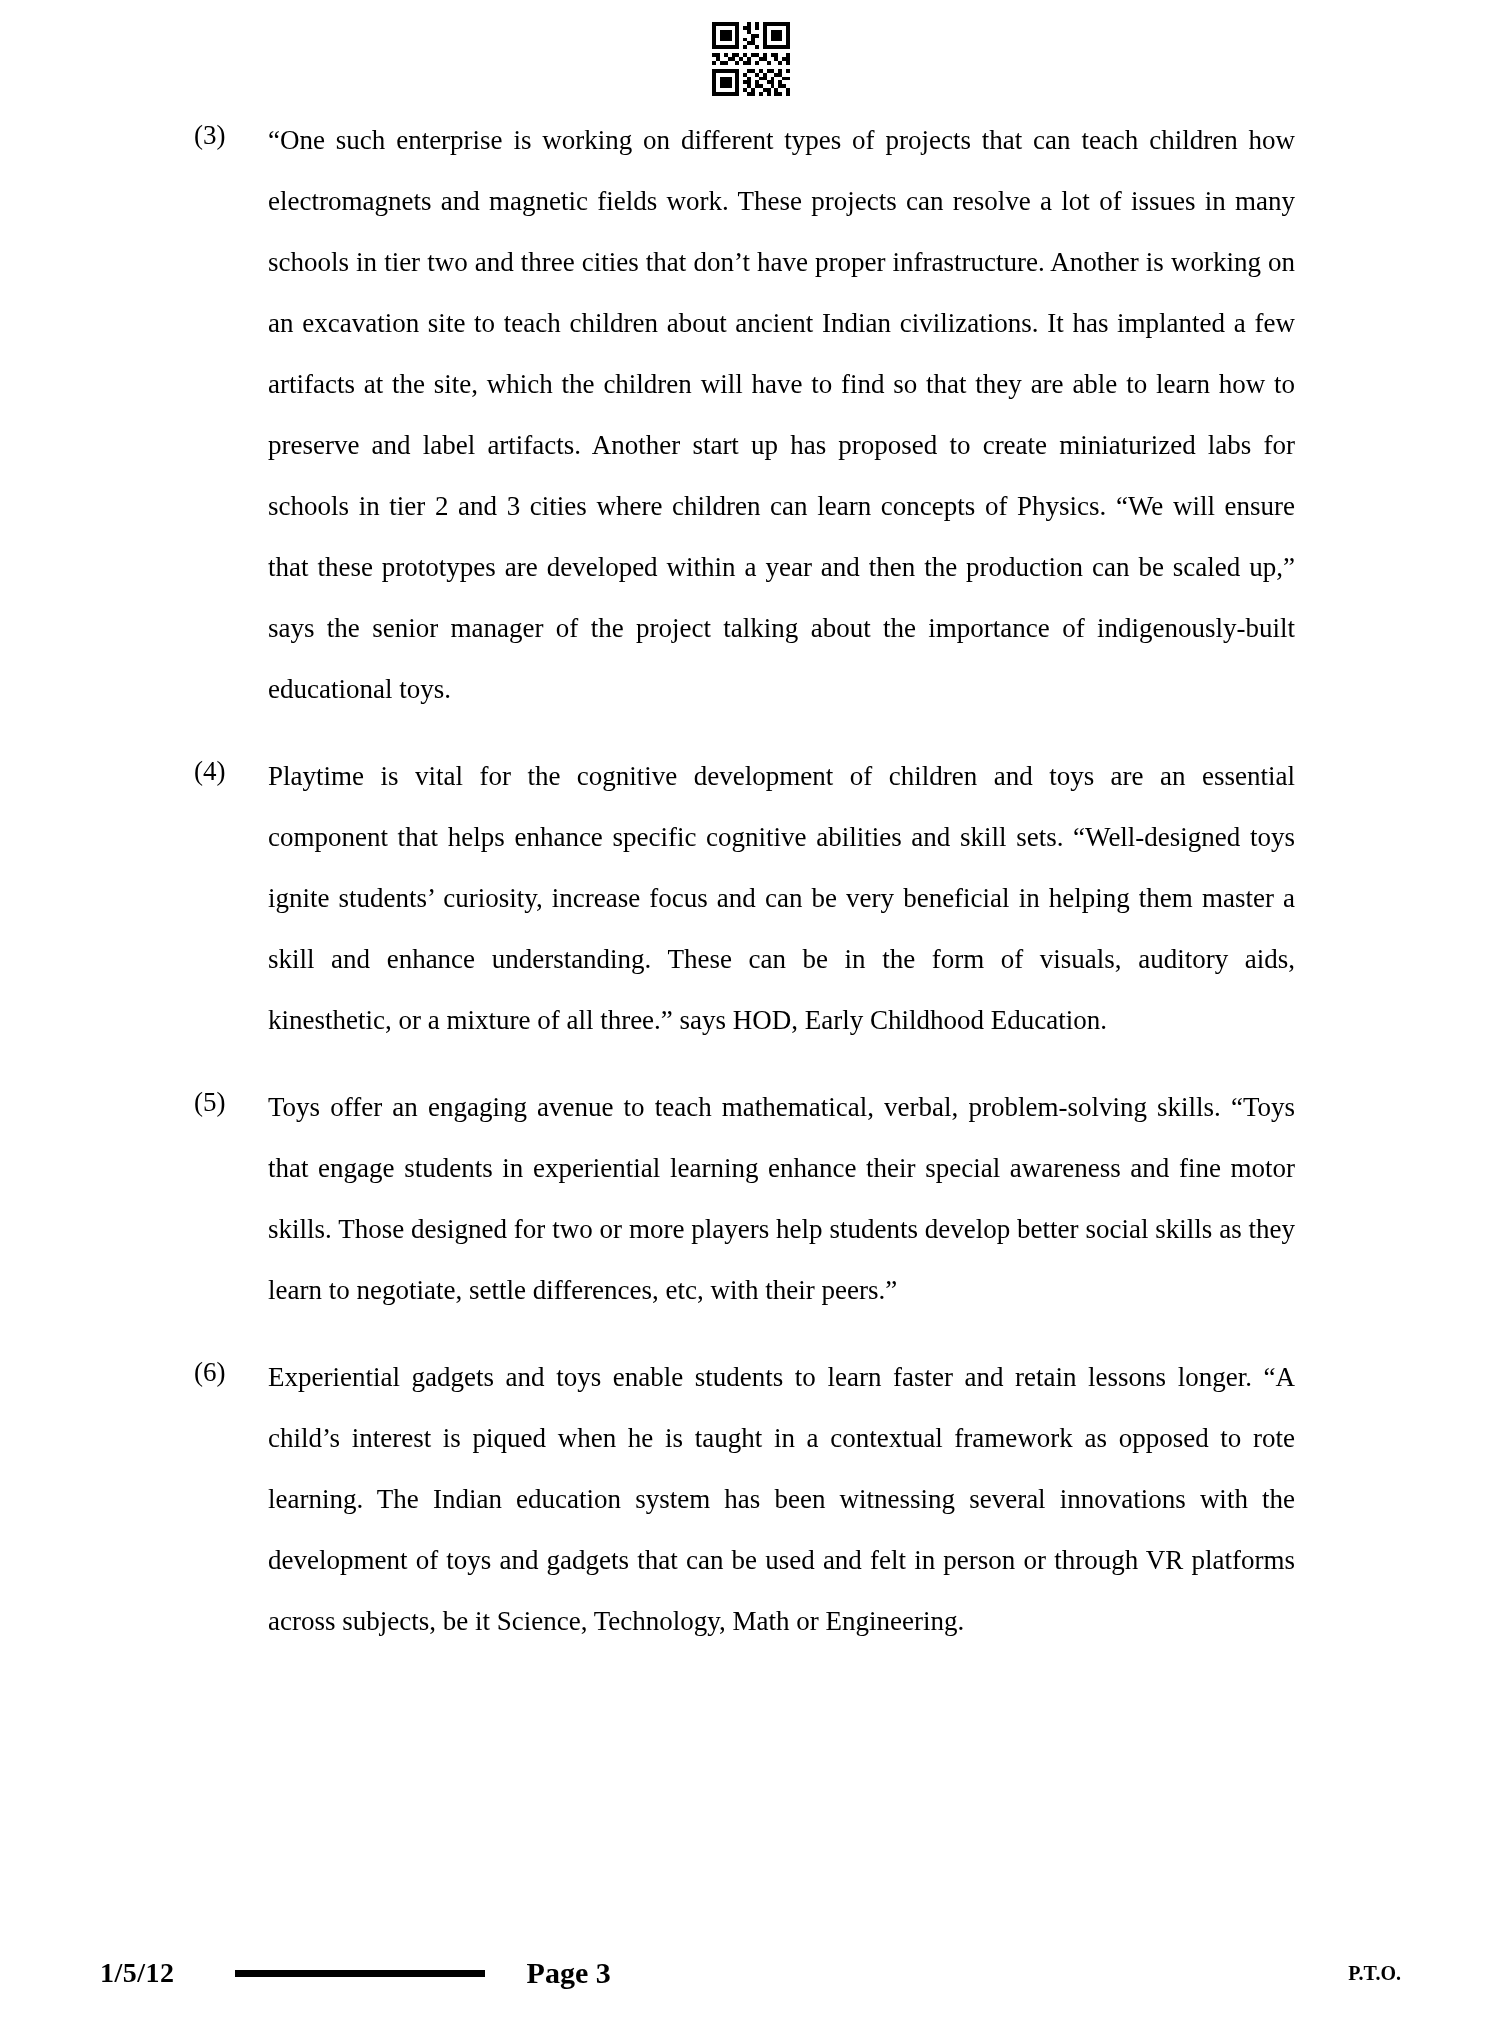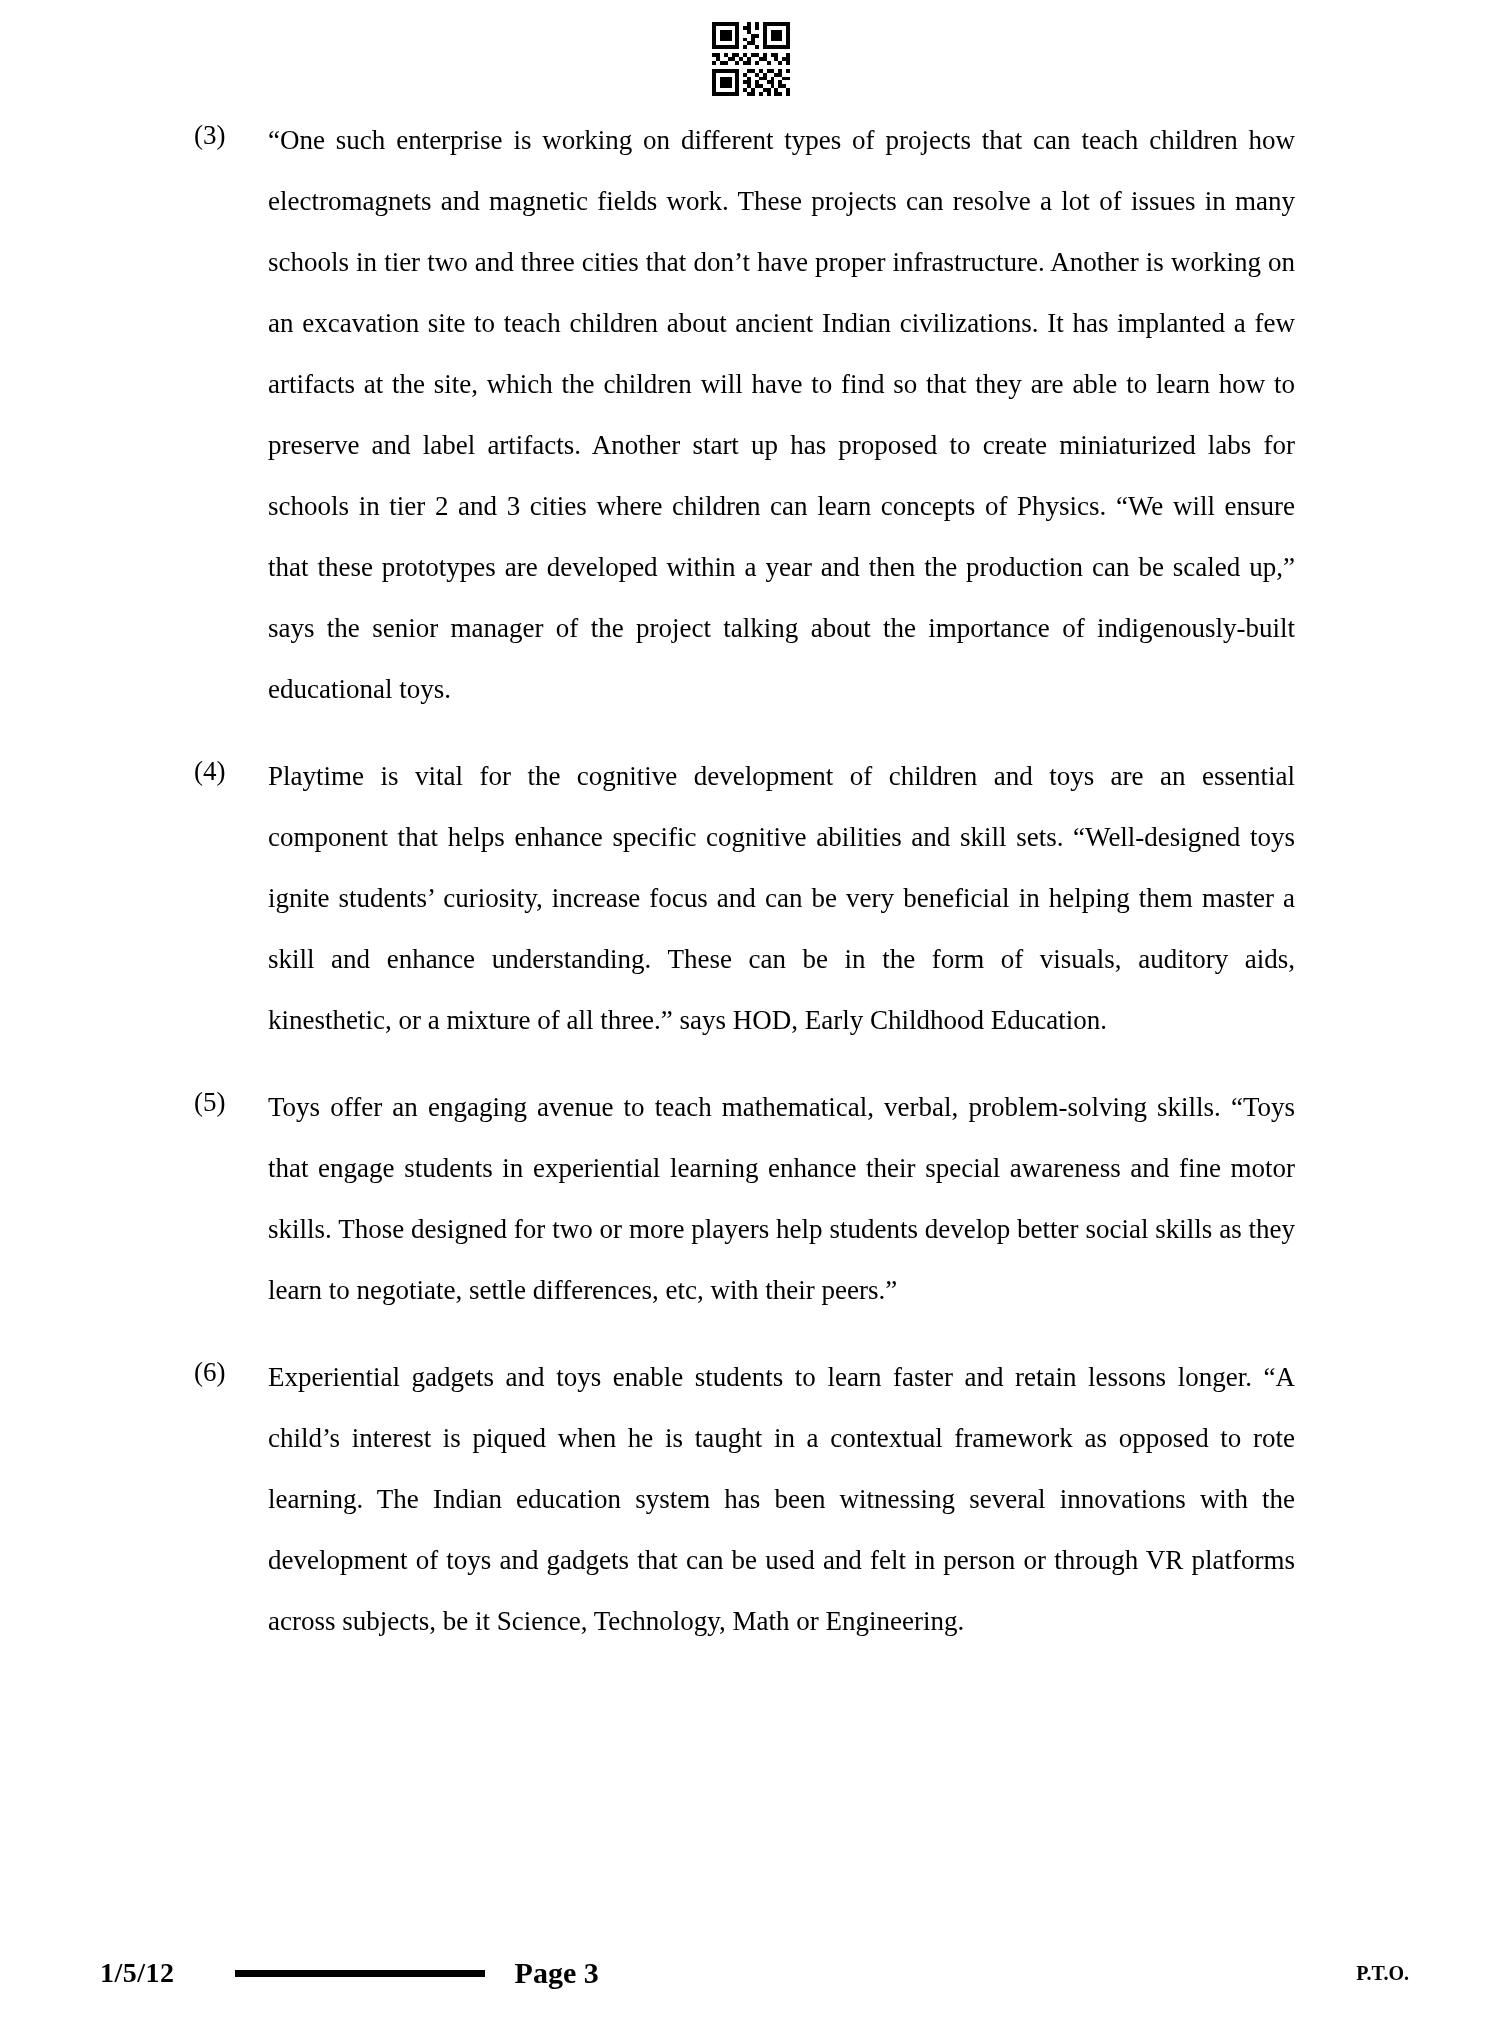--- a/index.html
+++ b/index.html
@@ -62,34 +62,34 @@
     line-height: 61px;
     text-align: justify;
     text-justify: inter-word;
     hyphens: none;
   }
   
   .footer {
     position: absolute;
     bottom: 44px;
     left: 100px;
-    right: 96px;
+    right: 104px;
     display: flex;
     align-items: center;
     justify-content: space-between;
     font-size: 28px;
   }
   .footer-left {
     font-weight: bold;
     letter-spacing: 0.5px;
   }
   .footer-center {
     display: flex;
     align-items: center;
-    gap: 30px;
+    gap: 42px;
     margin-left: 60px;
   }
   .footer-rule {
     width: 250px;
     height: 7px;
     background: #000;
     display: block;
   }
   .footer-page {
     font-weight: bold;

